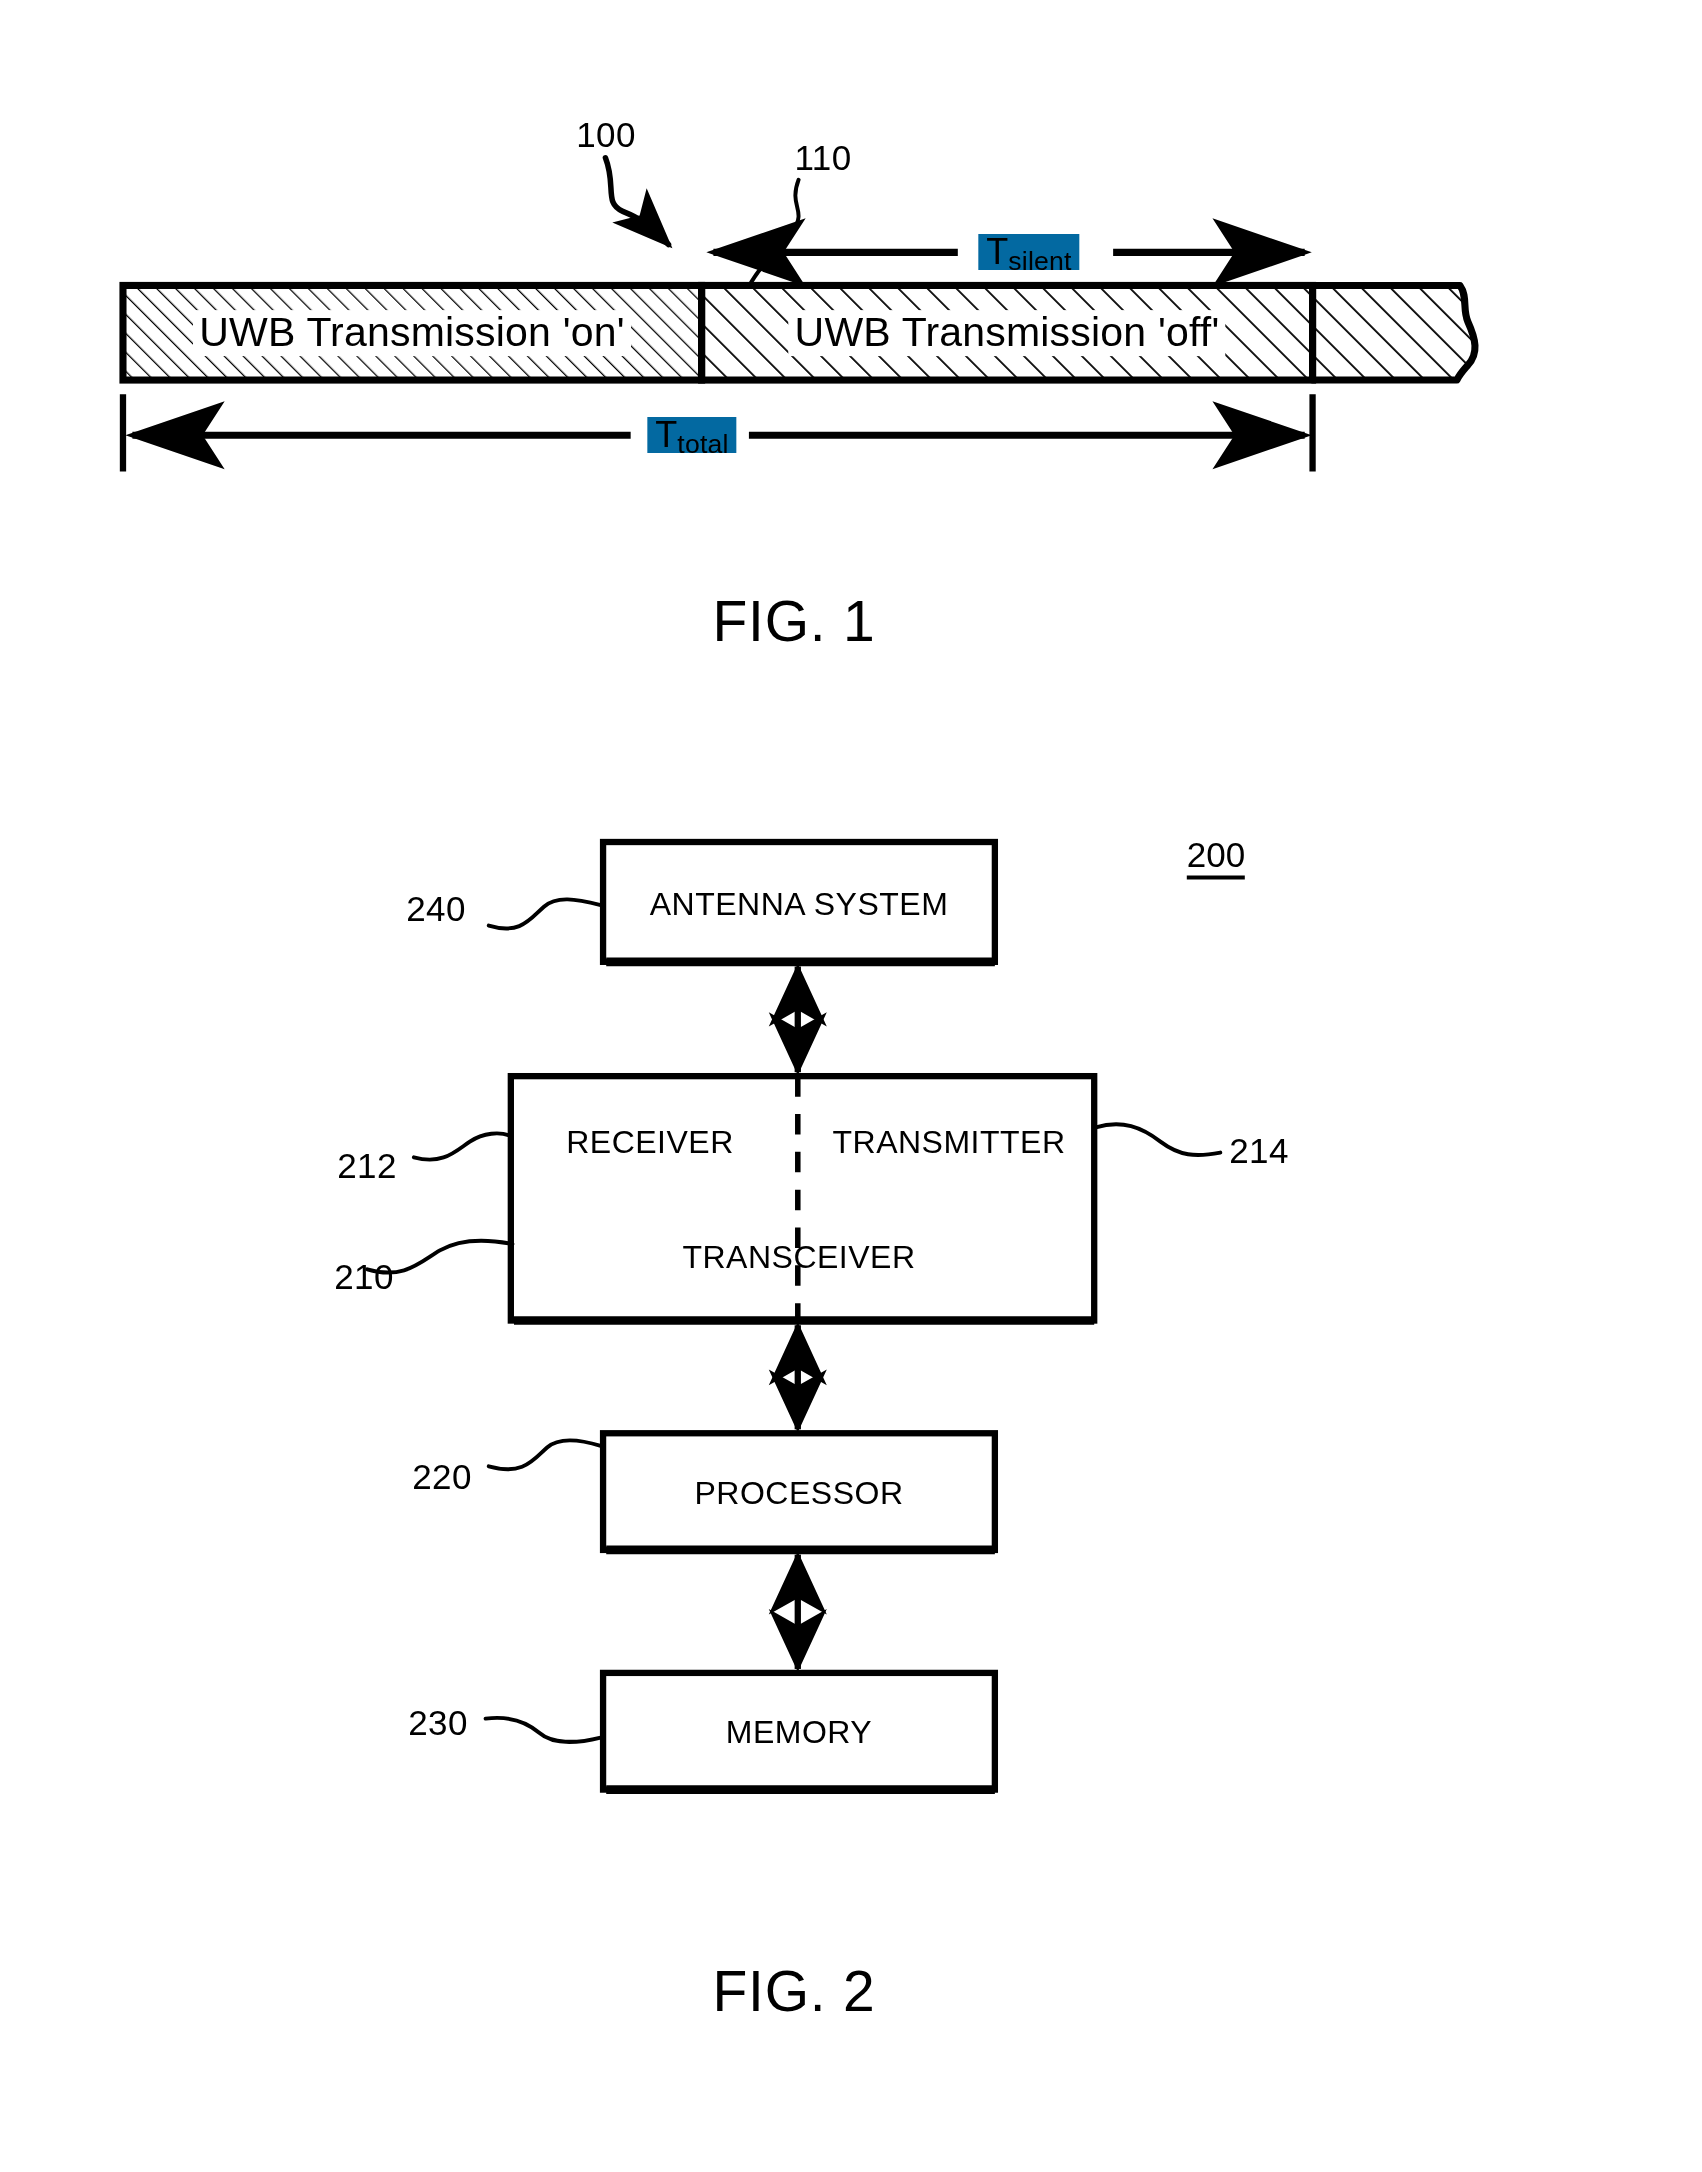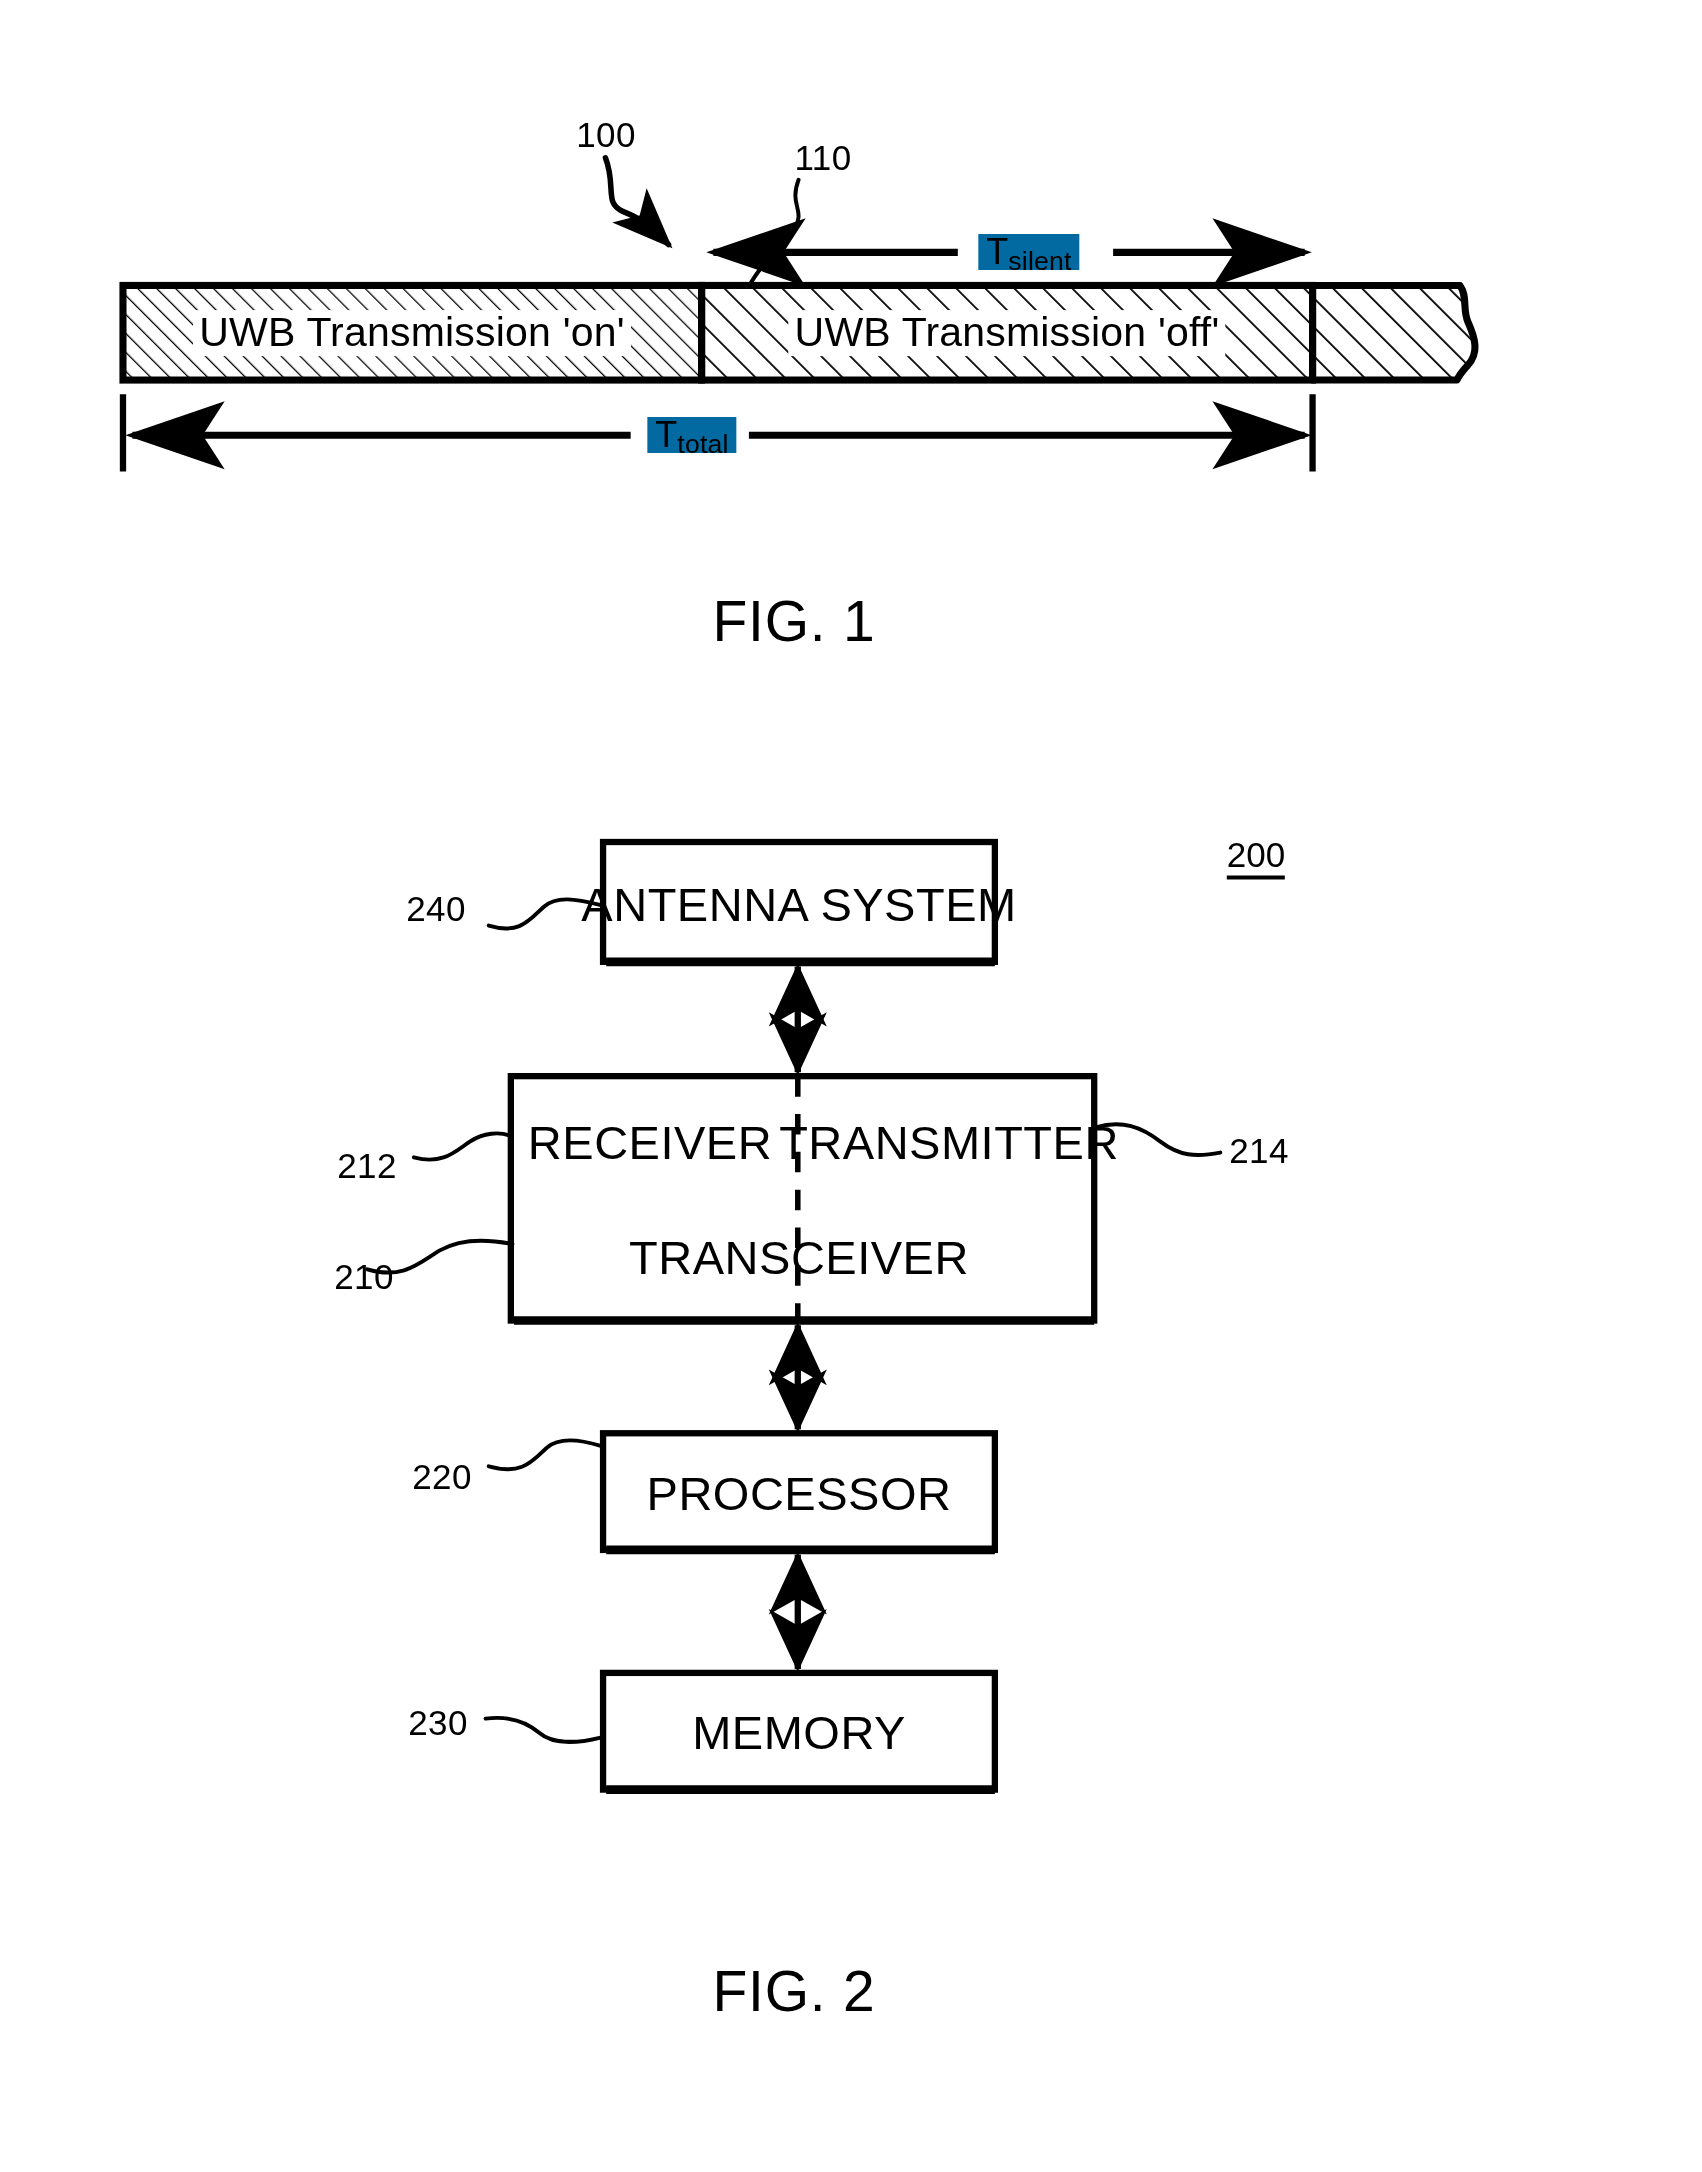--- a/index.html
+++ b/index.html
@@ -38,21 +38,21 @@
   .ref-num {
     font-size: 35px;
     letter-spacing: 0.4px;
   }
   .fig-caption {
     font-size: 57px;
     letter-spacing: 0.8px;
     margin-top: 20px;
   }
   .block-text {
-    font-size: 47px;
+    font-size: 32px;
     letter-spacing: 0.5px;
   }
   .bar-text {
     font-size: 41px;
     letter-spacing: 0.2px;
     background: #ffffff;
     padding: 2.4px 6.3px;
   }
   .dim-text {
     font-size: 36px;
@@ -198,21 +198,21 @@
   <div class="lbl bar-text centered" style="left:412px; top:333px;">UWB Transmission 'on'</div>
 
   <div class="lbl bar-text centered" style="left:1007px; top:333px;">UWB Transmission 'off'</div>
 
   <div class="lbl dim-text centered" style="left:692px; top:435px;">
     <span>T</span><sub>total</sub>
   </div>
 
   <div class="lbl fig-caption centered" style="left:794px; top:601px;">FIG. 1</div>
 
-  <div class="lbl assembly-num centered" style="left:1256px; top:858px;">200</div>
+  <div class="lbl assembly-num centered" style="left:1216px; top:858px;">200</div>
 
   <div class="lbl ref-num centered" style="left:436px; top:908px;">240</div>
 
   <div class="lbl block-text centered" style="left:799px; top:904px;">ANTENNA SYSTEM</div>
 
   <div class="lbl ref-num centered" style="left:367px; top:1165px;">212</div>
 
   <div class="lbl block-text centered" style="left:650px; top:1142px;">RECEIVER</div>
 
   <div class="lbl block-text centered" style="left:949px; top:1142px;">TRANSMITTER</div>

